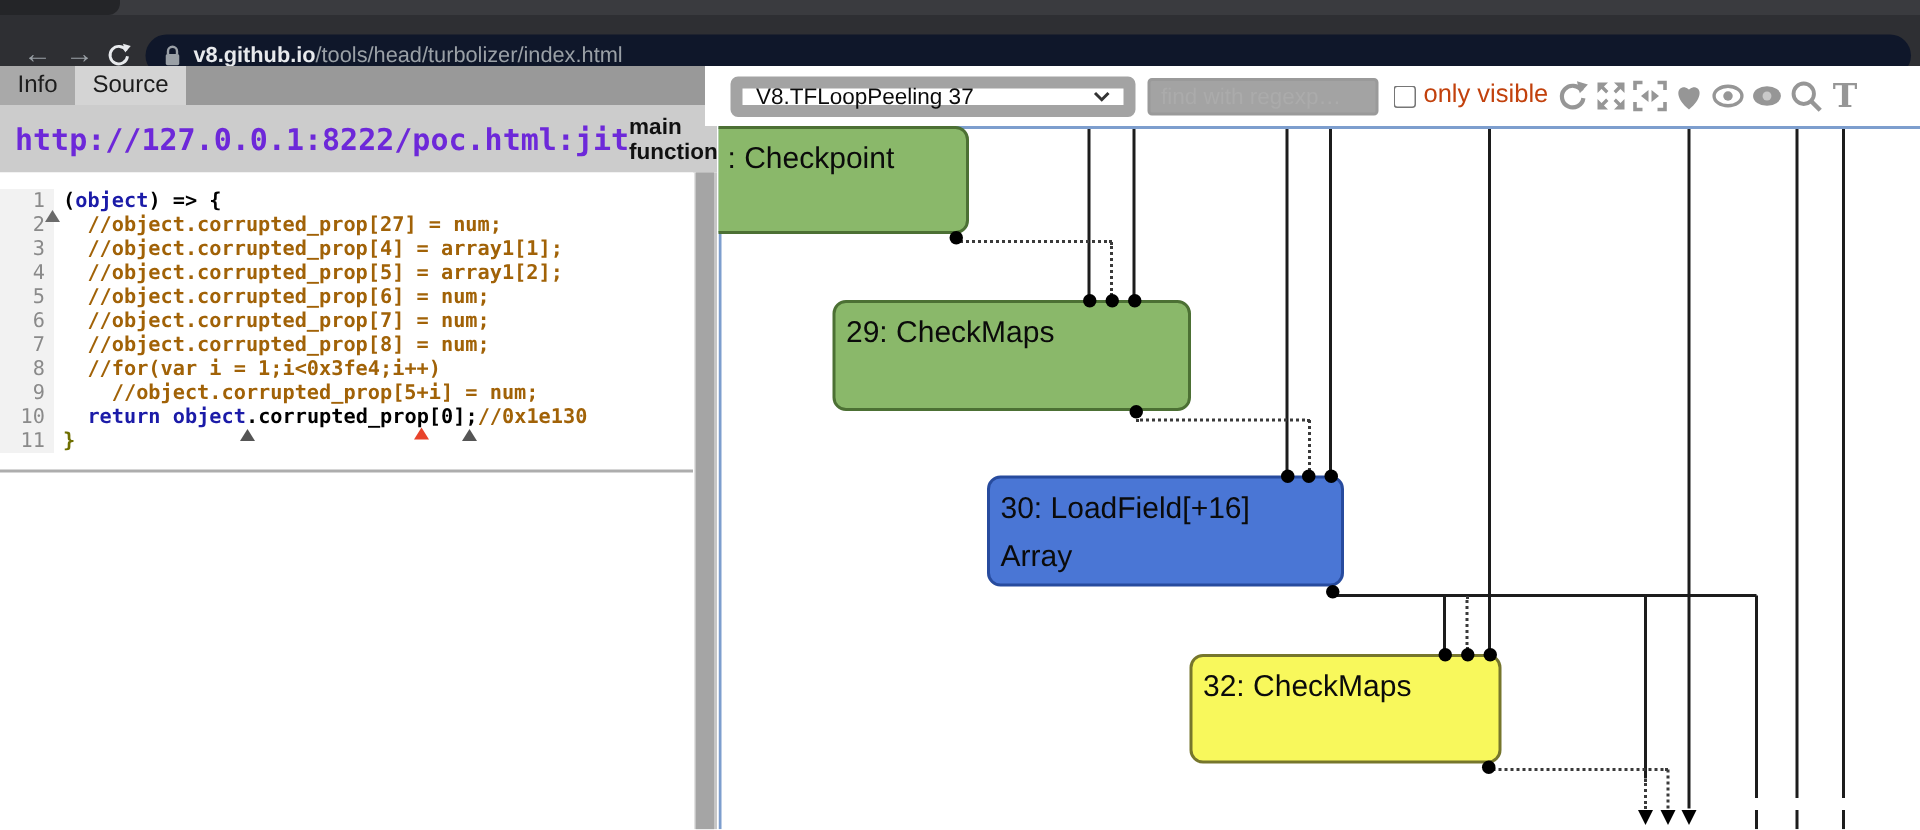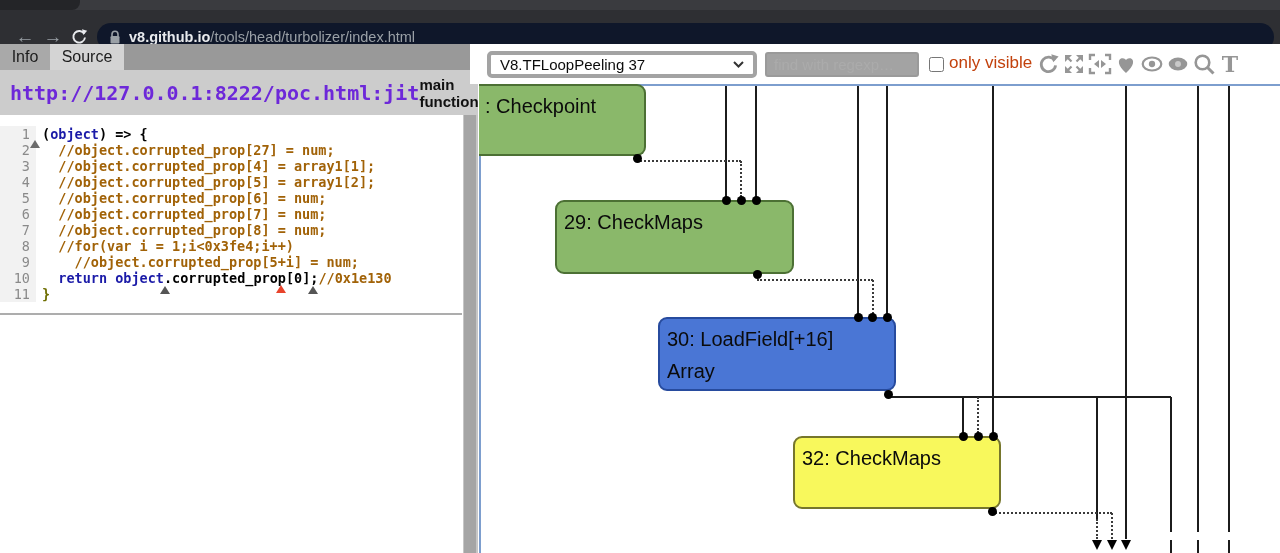--- a/index.html
+++ b/index.html
@@ -42,21 +42,21 @@
   .tok-comment{color:#a16207;}
   .tok-prop{color:#000;}
   .tok-brace{color:#6e6e00;}
   .marker{position:absolute;width:0;height:0;border-left:5px solid transparent;
           border-right:5px solid transparent;border-bottom:8px solid #555;}
   .lp-scrollbar{position:absolute;left:463px;top:115px;width:15px;height:438px;background:#c6c6c6;}
   .lp-thumb{position:absolute;left:1px;top:0;width:12px;height:438px;background:#a5a5a5;}
 
   
   .rt-toolbar{position:absolute;left:470px;top:44px;width:810px;height:40px;background:#fff;}
-  .phase-select{position:absolute;left:17px;top:7px;width:270px;height:27px;border:4px solid #a3a3a3;
+  .phase-select{position:absolute;left:17px;top:7px;width:270px;height:27px;border:8px solid #a3a3a3;
                 border-radius:5px;box-sizing:border-box;display:flex;align-items:center;
                 justify-content:space-between;padding:0 9px;font-size:15px;color:#0b0b0b;background:#fff;}
   .regex-input{position:absolute;left:295px;top:8px;width:154px;height:25px;border:2px solid #9a9a9a;
                border-radius:3px;box-sizing:border-box;font-size:15px;padding:0 7px;color:#333;
                font-family:"Liberation Sans",sans-serif;outline:none;background:#a3a3a3;}
   .regex-input::placeholder{color:#ababab;}
   .ov-check{position:absolute;left:459px;top:13px;width:15px;height:15px;margin:0;}
   .ov-label{position:absolute;left:479px;top:9px;font-size:17px;color:#c2410c;}
   .icon-row{position:absolute;left:565px;top:6px;display:flex;align-items:center;height:28px;}
   .tb-icon{width:26px;height:28px;display:flex;align-items:center;justify-content:center;}

